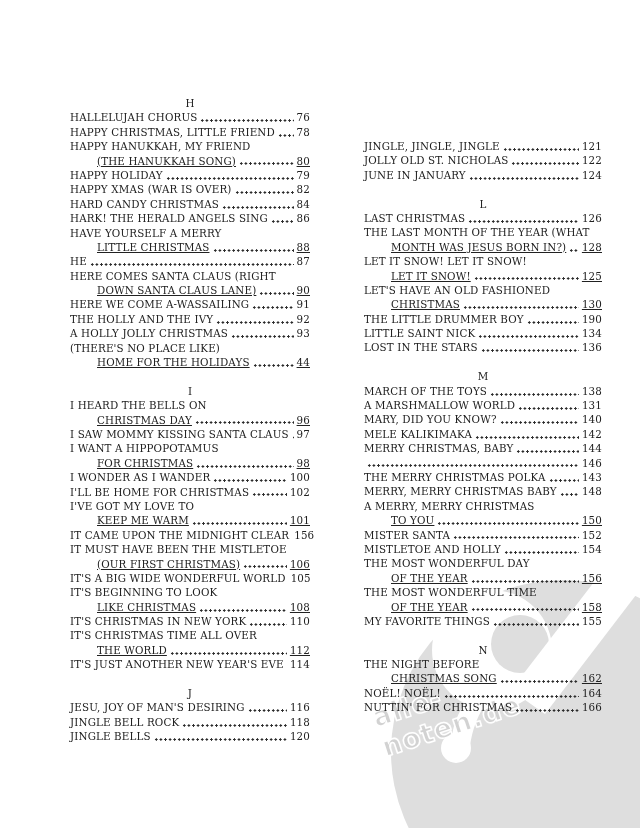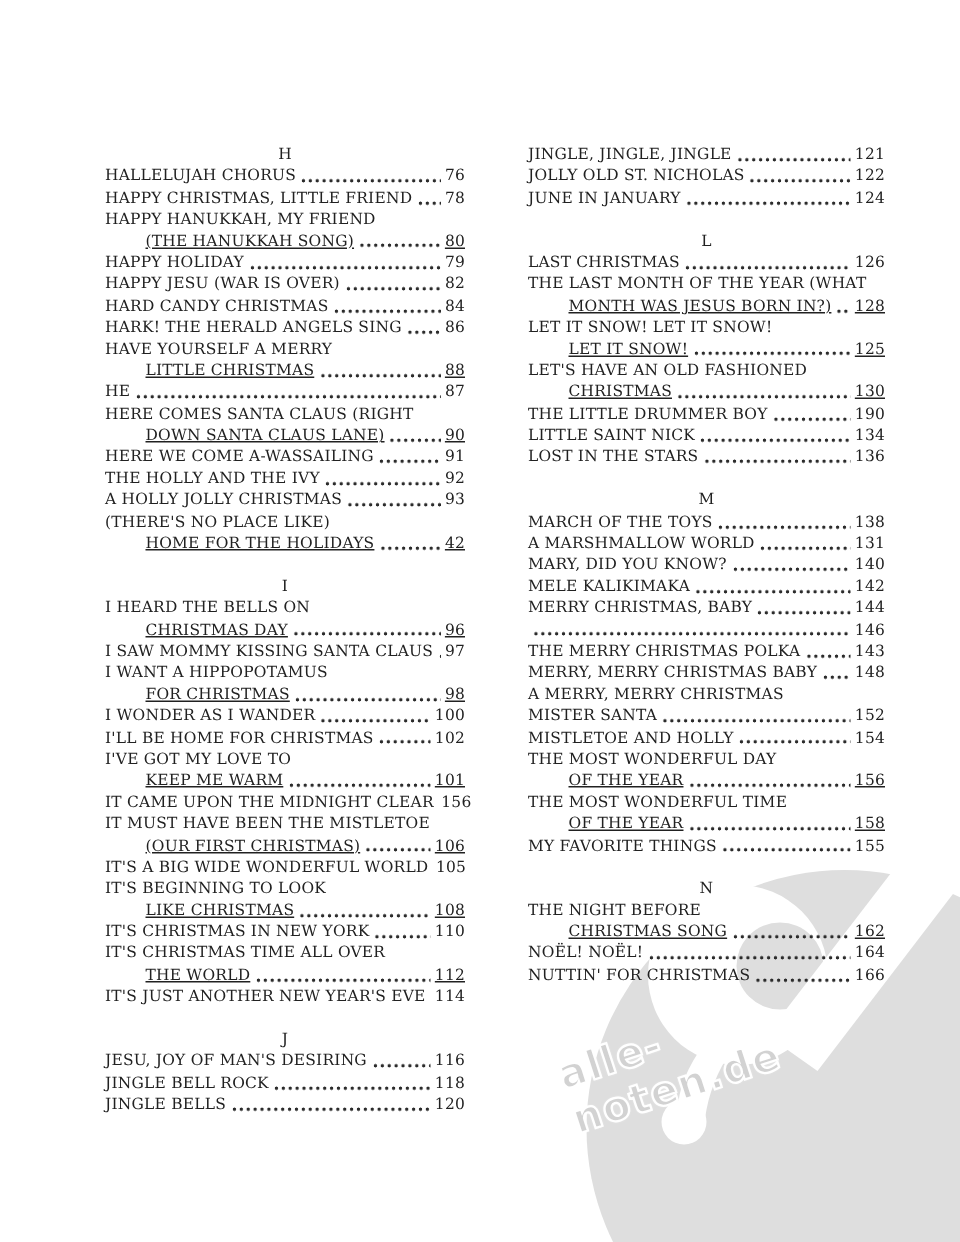--- a/index.html
+++ b/index.html
@@ -22,21 +22,21 @@
     z-index:1;pointer-events:none;
   }
 
   
   .col{
     position:absolute;top:96px;z-index:2;
     font-size:10.3px;line-height:14.4px;letter-spacing:0.15px;
     color:var(--ink,#212121);
   }
   .col-left{left:70px;width:240px;}
-  .col-right{left:352px;width:238px;}
+  .col-right{left:364px;width:238px;margin-top:43px;}
   .block + .block{margin-top:14.4px;}
   .sec-header{text-align:center;height:14.4px;}
   .row{display:flex;height:14.4px;}
   .row.indent{padding-left:27px;text-decoration:underline;}
   .title{flex:0 0 auto;white-space:nowrap;}
   .leader{flex:1 1 auto;min-width:5px;position:relative;}
   .leader::after{
     content:"";position:absolute;left:3px;right:3px;bottom:2.5px;height:3px;
     background-image:radial-gradient(circle, var(--dot,#2b2b2b) 1px, rgba(0,0,0,0) 1.35px);
     background-size:4.6px 3px;background-repeat:repeat-x;background-position:left bottom;
@@ -83,21 +83,21 @@
           <span class="title">(THE HANUKKAH SONG)</span>
           <span class="leader"></span>
           <span class="pageno">80</span>
         </div>
         <div class="row">
           <span class="title">HAPPY HOLIDAY</span>
           <span class="leader"></span>
           <span class="pageno">79</span>
         </div>
         <div class="row">
-          <span class="title">HAPPY JESU (WAR IS OVER)</span>
+          <span class="title">HAPPY XMAS (WAR IS OVER)</span>
           <span class="leader"></span>
           <span class="pageno">82</span>
         </div>
         <div class="row">
           <span class="title">HARD CANDY CHRISTMAS</span>
           <span class="leader"></span>
           <span class="pageno">84</span>
         </div>
         <div class="row">
           <span class="title">HARK! THE HERALD ANGELS SING</span>
@@ -139,21 +139,21 @@
           <span class="title">A HOLLY JOLLY CHRISTMAS</span>
           <span class="leader"></span>
           <span class="pageno">93</span>
         </div>
         <div class="row">
           <span class="title">(THERE'S NO PLACE LIKE)</span>
         </div>
         <div class="row indent">
           <span class="title">HOME FOR THE HOLIDAYS</span>
           <span class="leader"></span>
-          <span class="pageno">42</span>
+          <span class="pageno">44</span>
         </div>
       </div>
       <div class="block">
         <div class="sec-header">I</div>
         <div class="row">
           <span class="title">I HEARD THE BELLS ON</span>
         </div>
         <div class="row indent">
           <span class="title">CHRISTMAS DAY</span>
           <span class="leader"></span>
@@ -356,20 +356,25 @@
           <span class="pageno">143</span>
         </div>
         <div class="row">
           <span class="title">MERRY, MERRY CHRISTMAS BABY</span>
           <span class="leader"></span>
           <span class="pageno">148</span>
         </div>
         <div class="row">
           <span class="title">A MERRY, MERRY CHRISTMAS</span>
         </div>
+        <div class="row indent">
+          <span class="title">TO YOU</span>
+          <span class="leader"></span>
+          <span class="pageno">150</span>
+        </div>
         <div class="row">
           <span class="title">MISTER SANTA</span>
           <span class="leader"></span>
           <span class="pageno">152</span>
         </div>
         <div class="row">
           <span class="title">MISTLETOE AND HOLLY</span>
           <span class="leader"></span>
           <span class="pageno">154</span>
         </div>

